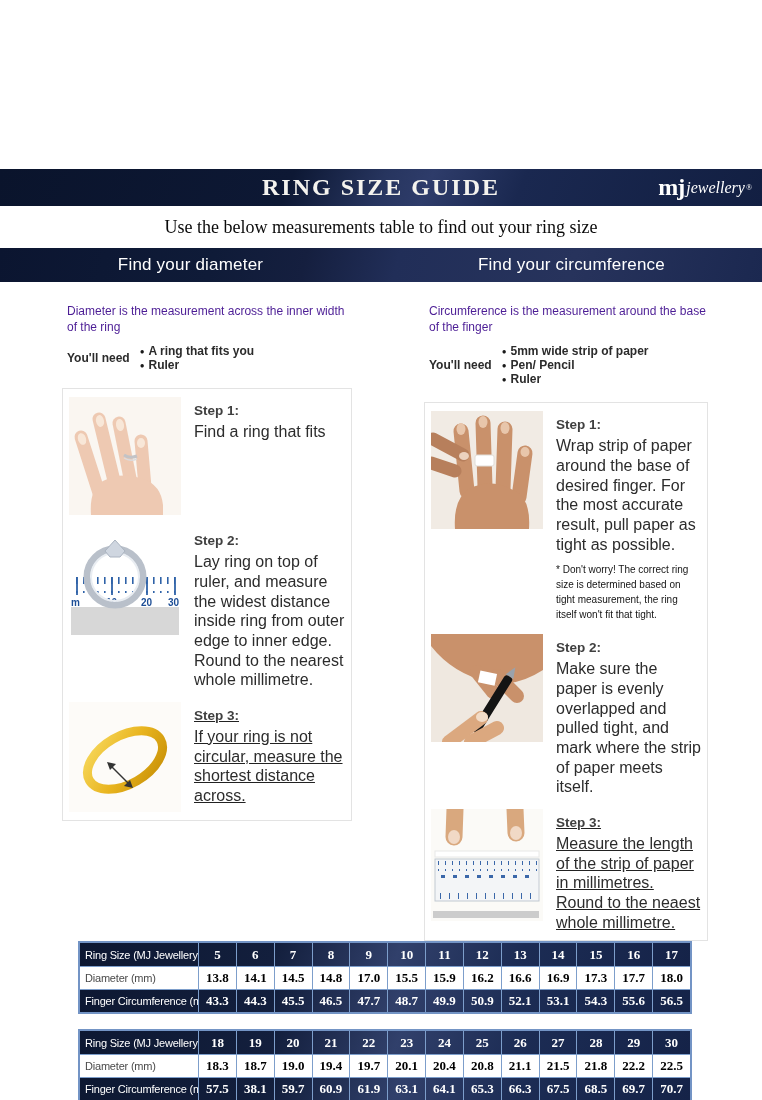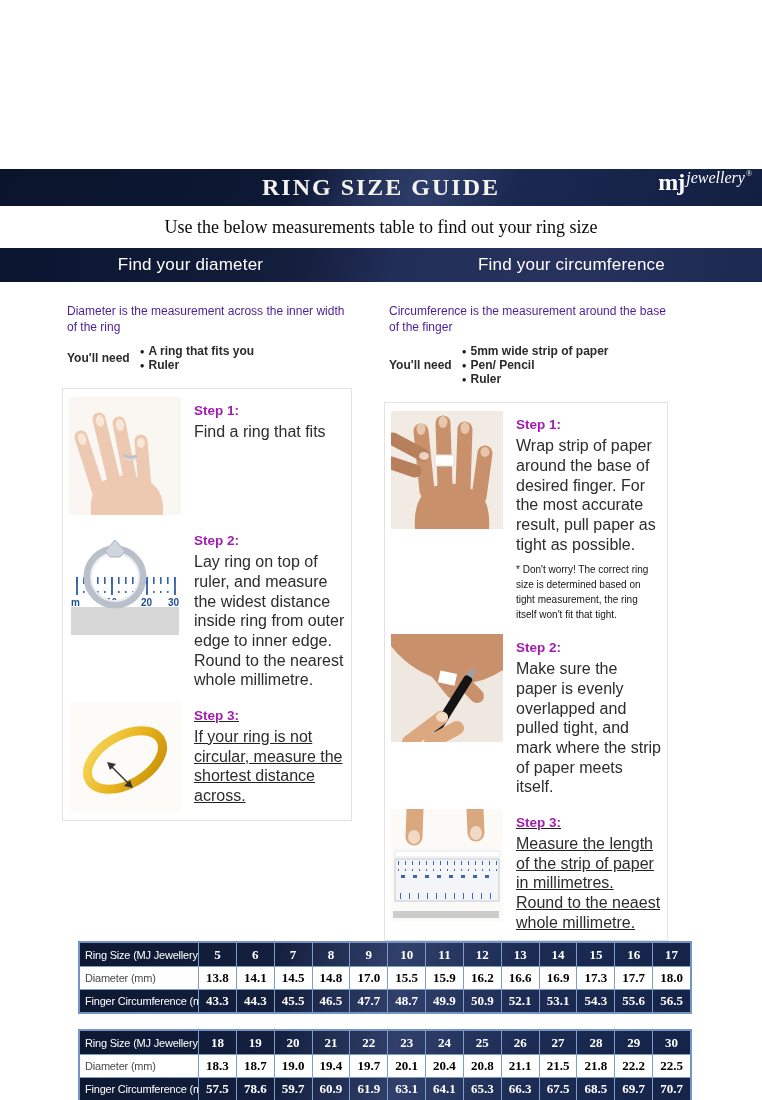--- a/index.html
+++ b/index.html
@@ -15,21 +15,21 @@
     margin-top:169px; height:37px; position:relative;
     background:linear-gradient(112deg,#0a142c 0%,#0d1834 38%,#27355f 50%,#2e3c6a 56%,#1a2850 68%,#121f42 100%);
     display:flex; align-items:center; justify-content:center;
   }
   .top-banner-title {
     font-family:"Liberation Serif", serif; color:#f4f3ee; font-size:24px;
     letter-spacing:2px; font-weight:bold;
   }
   .brand-logo {
     position:absolute; right:10px; top:0; height:37px;
-    display:flex; color:#fff;
+    display:flex; align-items:center; color:#fff;
     font-family:"Liberation Serif", serif;
   }
   .brand-mark { font-size:24px; font-weight:bold; letter-spacing:-1px; }
   .brand-word { font-size:16px; font-style:italic; margin-left:2px; }
   .brand-reg  { font-size:8px; vertical-align:super; margin-left:1px; }
 
   
   .subtitle-row { height:42px; display:flex; align-items:center; justify-content:center; }
   .subtitle {
     font-family:"Liberation Serif", serif; font-size:18px; color:#0a0a0a;
@@ -43,38 +43,38 @@
   }
   .section-banner .half {
     flex:1; display:flex; align-items:center; justify-content:center;
     color:#ffffff; font-size:17px; font-weight:500; letter-spacing:0.2px;
   }
 
   
   .columns { display:flex; margin-top:22px; }
   .col { display:block; }
   .col-left  { width:290px; margin-left:62px; }
-  .col-right { width:284px; margin-left:32px; }
+  .col-right { width:284px; margin-left:72px; }
   .intro { font-size:12px; color:#4c1d95; padding-left:5px; line-height:1.3; }
   .needs { display:flex; align-items:center; margin-top:9px; padding-left:5px;
            font-size:12px; font-weight:bold; color:#2b2b2b; flex-wrap:nowrap; white-space:nowrap; }
   .needs .needs-label { margin-right:10px; }
   .need-item { display:flex; align-items:center; margin-right:9px; }
   .need-item .bullet { font-size:8px; margin-right:4px; color:#1a1a1a; }
 
   .card {
     margin-top:16px; background:#fff; border:1px solid #e3e3e3; padding:8px 6px;
     min-height:376px;
   }
   .step { display:flex; margin-bottom:12px; }
   .step:last-child { margin-bottom:0;text-decoration:underline; }
   .step-img { flex:none; width:112px; margin-right:13px; }
   .step-img svg { display:block; }
   .step-text { flex:1; padding-top:6px; }
-  .step-title { font-size:13.5px; font-weight:bold; color:#a21caf; margin-bottom:4px; }
+  .step-title { font-size:13.5px; font-weight:bold; color:#404040; margin-bottom:4px; }
   .step-body  { font-size:16px; line-height:1.23; color:#2c2c2c; }
   .step-note  { font-size:10px; line-height:1.5; color:#141414; margin-top:8px; }
 
   
   .size-table {
     width:614px; margin-left:78px; border:2px solid #7394c5; background:#fff;
   }
   .size-table:first-of-type { margin-top:22px; }
   .size-table + .size-table { margin-top:15px; }
   .trow { display:grid; height:23px; }
@@ -435,21 +435,21 @@
         <div class="tcell val">20.8</div>
         <div class="tcell val">21.1</div>
         <div class="tcell val">21.5</div>
         <div class="tcell val">21.8</div>
         <div class="tcell val">22.2</div>
         <div class="tcell val">22.5</div>
       </div>
       <div class="trow dark" style="grid-template-columns: 118px repeat(13, 1fr);">
         <div class="tcell label">Finger Circumference (mm)</div>
         <div class="tcell val">57.5</div>
-        <div class="tcell val">78.6</div>
+        <div class="tcell val">38.1</div>
         <div class="tcell val">59.7</div>
         <div class="tcell val">60.9</div>
         <div class="tcell val">61.9</div>
         <div class="tcell val">63.1</div>
         <div class="tcell val">64.1</div>
         <div class="tcell val">65.3</div>
         <div class="tcell val">66.3</div>
         <div class="tcell val">67.5</div>
         <div class="tcell val">68.5</div>
         <div class="tcell val">69.7</div>

